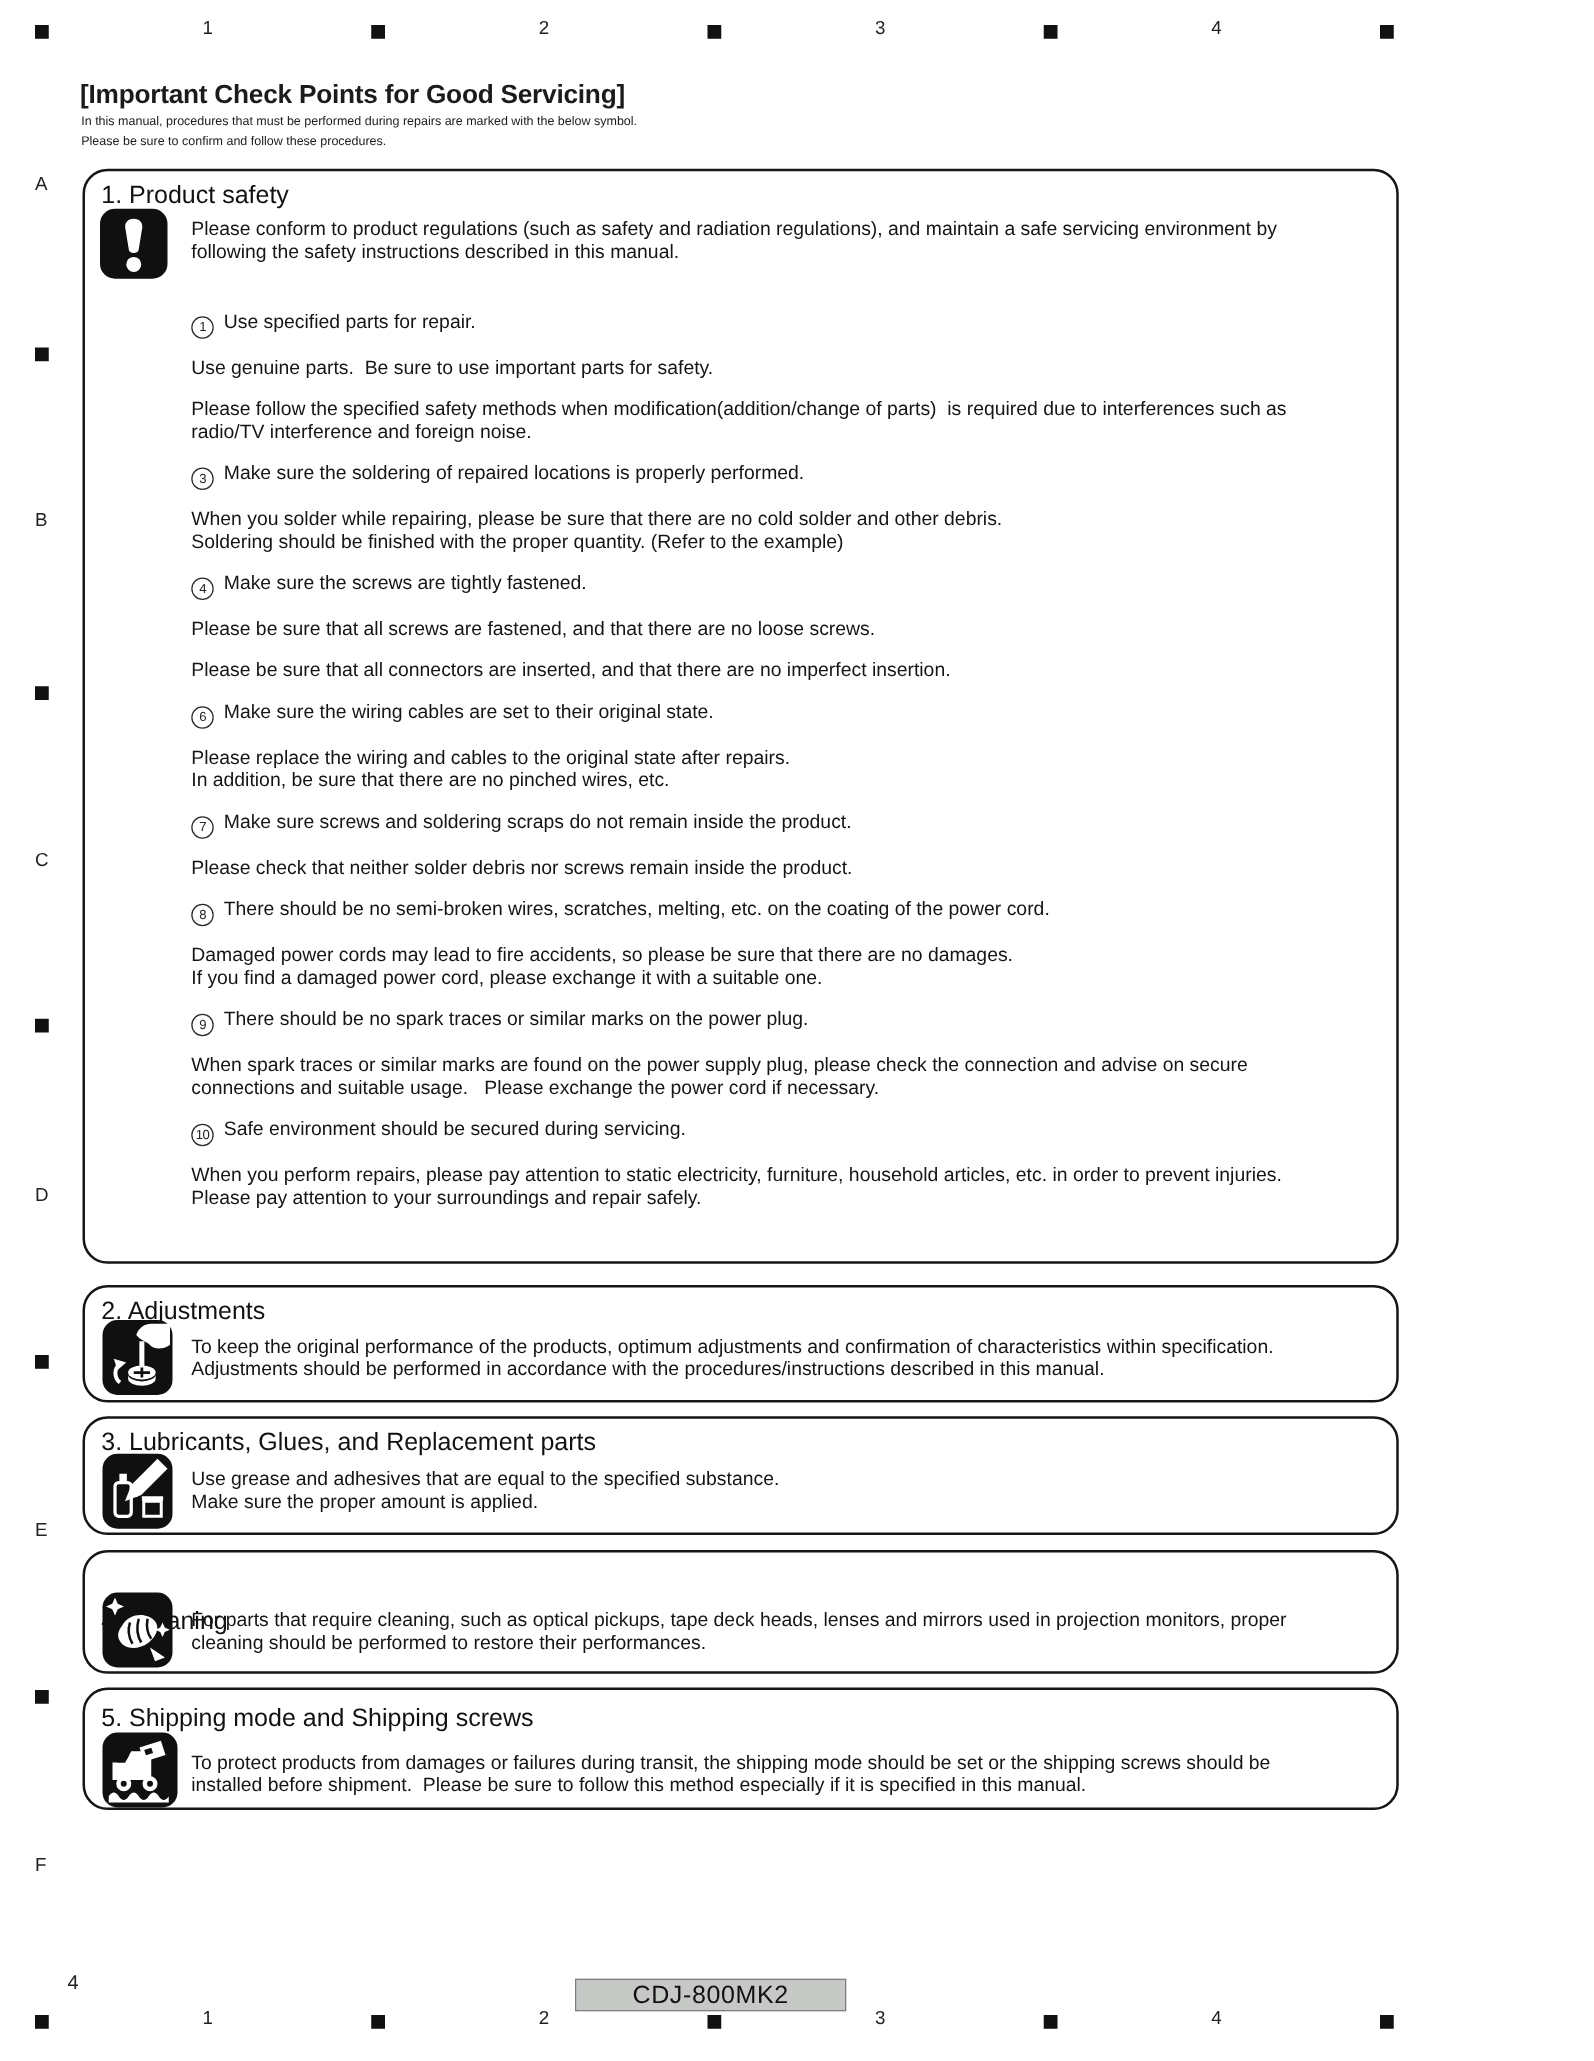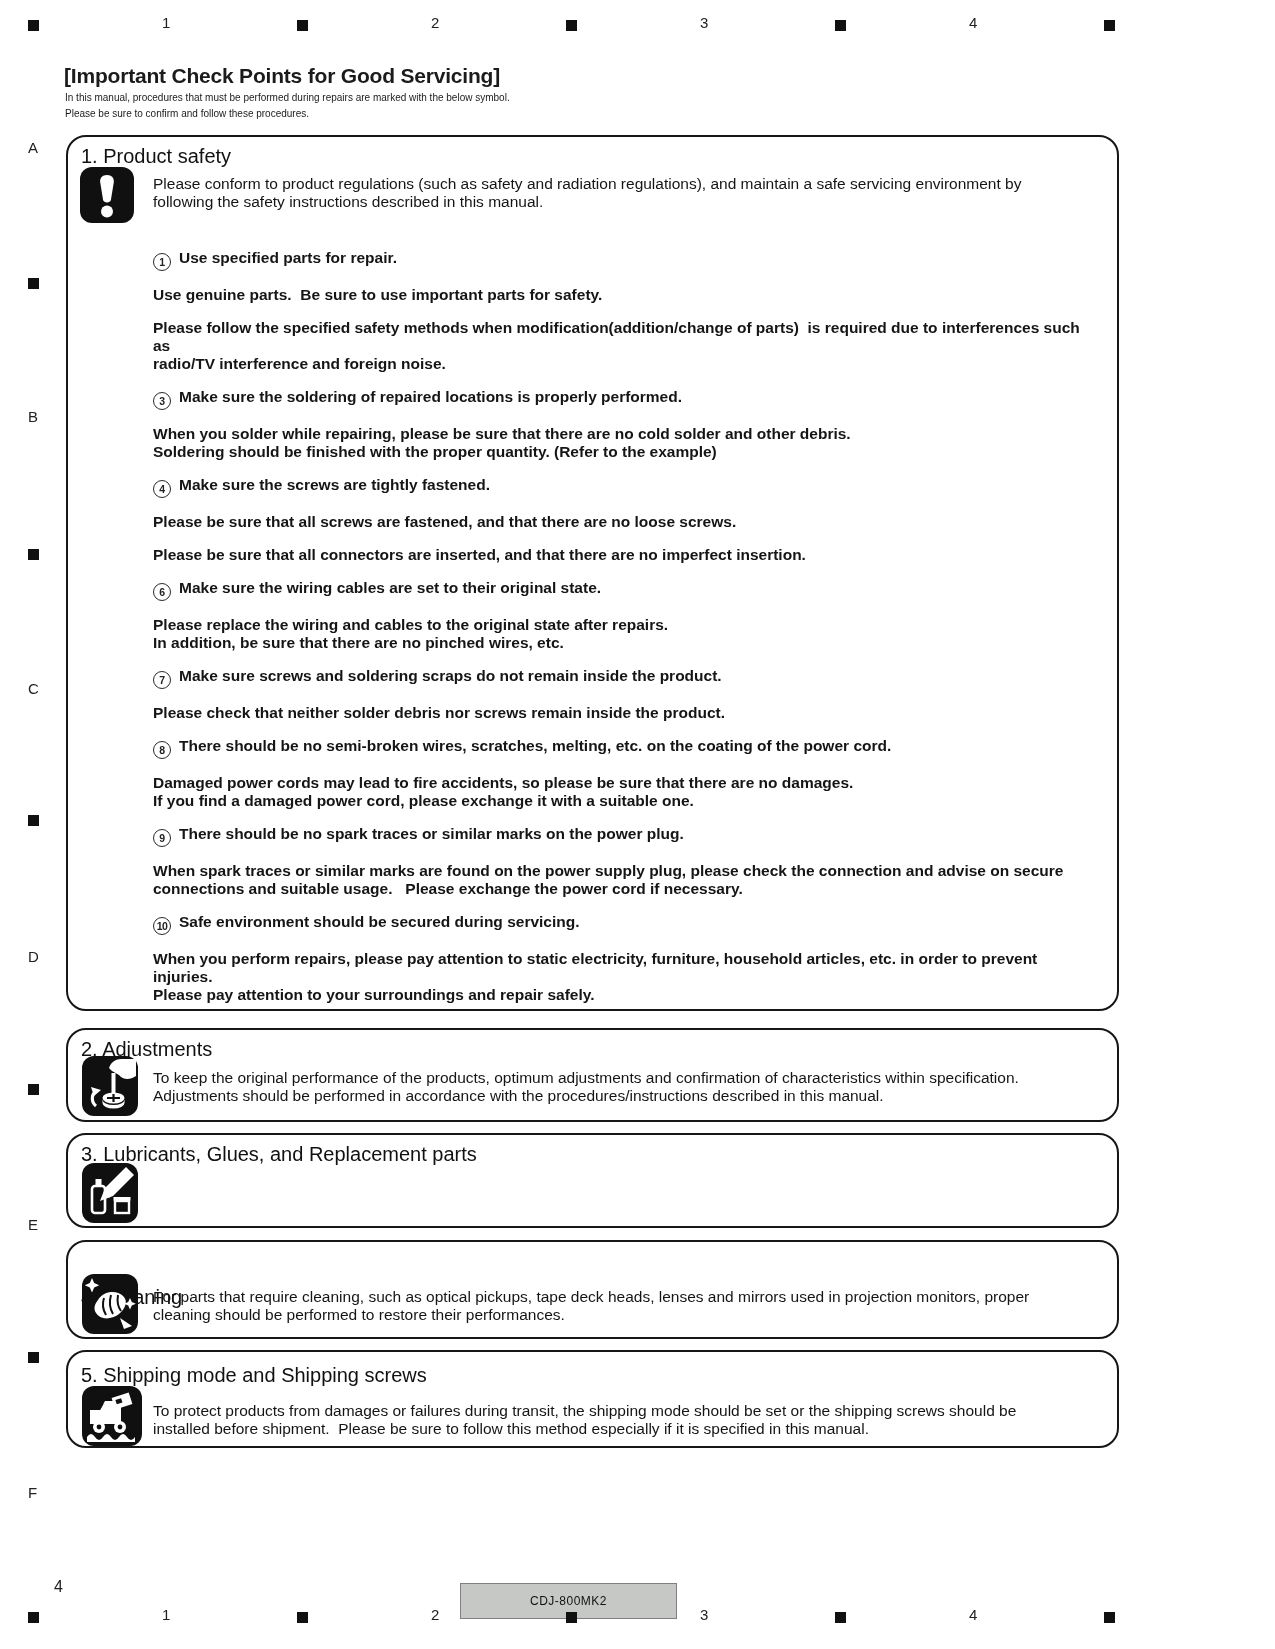--- a/index.html
+++ b/index.html
@@ -8,27 +8,27 @@
   .tick{position:absolute;width:11px;height:11px;background:#111;}
   .rnum{position:absolute;font-size:15px;color:#222;}
   .mletter{position:absolute;font-size:15px;color:#222;}
   .title{position:absolute;left:64px;top:64px;font-size:21px;font-weight:bold;letter-spacing:-0.2px;}
   .intro{position:absolute;left:65px;font-size:10px;line-height:16px;}
   .secbox{position:absolute;left:66px;width:1053px;border:2px solid #161616;border-radius:20px;background:#fff;box-sizing:border-box;}
   .sechead{position:absolute;left:13px;top:8px;font-size:20px;color:#111;}
   .iconbox{position:absolute;background:#101010;border-radius:12px;}
   .lead{position:absolute;left:85px;font-size:15.5px;line-height:18px;white-space:pre-wrap;color:#151515;}
   .items{position:absolute;left:85px;top:112px;width:940px;}
-  .items p{margin:0 0 15px 0;font-size:15.5px;line-height:18px;white-space:pre-wrap;color:#151515;font-weight:bold;}
+  .items p{margin:0 0 15px 0;font-size:15.5px;line-height:18px;white-space:pre-wrap;color:#151515;}
   .cnum{display:inline-flex;align-items:center;justify-content:center;width:16px;height:16px;
         border:1px solid #2a2a2a;border-radius:50%;font-size:10.5px;line-height:14px;
         letter-spacing:-0.5px;vertical-align:-3px;margin-right:8px;color:#222;}
-  .modelbadge{position:absolute;left:460px;top:1583px;width:217px;height:36px;background:#c6c8c6;
+  .modelbadge{position:absolute;left:460px;top:1583px;width:217px;height:26px;background:#c6c8c6;
         border:1.5px solid #7e817f;box-sizing:border-box;display:flex;align-items:center;justify-content:center;
-        font-size:12px;color:#111;letter-spacing:0.5px;}
+        font-size:20px;color:#111;letter-spacing:0.5px;}
   .pagenum{position:absolute;left:54px;top:1578px;font-size:16px;color:#222;}
 </style>
 </head>
 <body>
 
 <div class="page">
 
   <div>
     <div class="tick" style="left:28px;top:20px;"></div>
     <div class="rnum" style="left:162px;top:14px;">1</div>
@@ -121,20 +121,22 @@
         <path d="M44 4 l8 8 -21 21 -13 5 5 -13 z" fill="#fff"></path>
         <rect x="10" y="23" width="13" height="27" rx="3" fill="none" stroke="#fff" stroke-width="2.6"></rect>
         <rect x="13.5" y="16" width="6" height="6" fill="#fff"></rect>
         <rect x="33" y="38" width="14" height="12" fill="none" stroke="#fff" stroke-width="2.4"></rect>
         <rect x="31.5" y="34" width="17" height="3.5" fill="#fff"></rect>
         <circle cx="27" cy="33" r="1.6" fill="#fff"></circle>
         <circle cx="30" cy="29" r="1.4" fill="#fff"></circle>
         <circle cx="25" cy="28" r="1.2" fill="#fff"></circle>
       </svg>
     </div>
+    <div class="lead" style="top:40px;">Use grease and adhesives that are equal to the specified substance.
+Make sure the proper amount is applied.</div>
   </div>
 
   <div class="secbox" style="top:1240px;height:99px;">
     <div class="sechead" style="top:24px;margin-top:20px;">4. Cleaning</div>
     <div class="iconbox" style="left:14px;top:32px;width:56px;height:60px;">
       <svg width="56" height="60" viewBox="0 0 56 60">
         <path d="M10 4 l2.2 5 5 2.2 -5 2.2 -2.2 5 -2.2 -5 -5 -2.2 5 -2.2 z" fill="#fff"></path>
         <path d="M48 24 l1.8 4 4 1.8 -4 1.8 -1.8 4 -1.8 -4 -4 -1.8 4 -1.8 z" fill="#fff"></path>
         <path d="M16 26 c6 -10 20 -10 26 -3 c4 5 1 12 -5 17 c-8 6 -19 6 -23 -1 c-3 -5 -1 -9 2 -13 z" fill="#fff"></path>
         <path d="M22 24 c-2 6 -1 12 2 17 M29 21 c-2 7 -1 14 2 19 M36 21 c-1 6 0 12 3 16" stroke="#101010" stroke-width="2" fill="none"></path>

